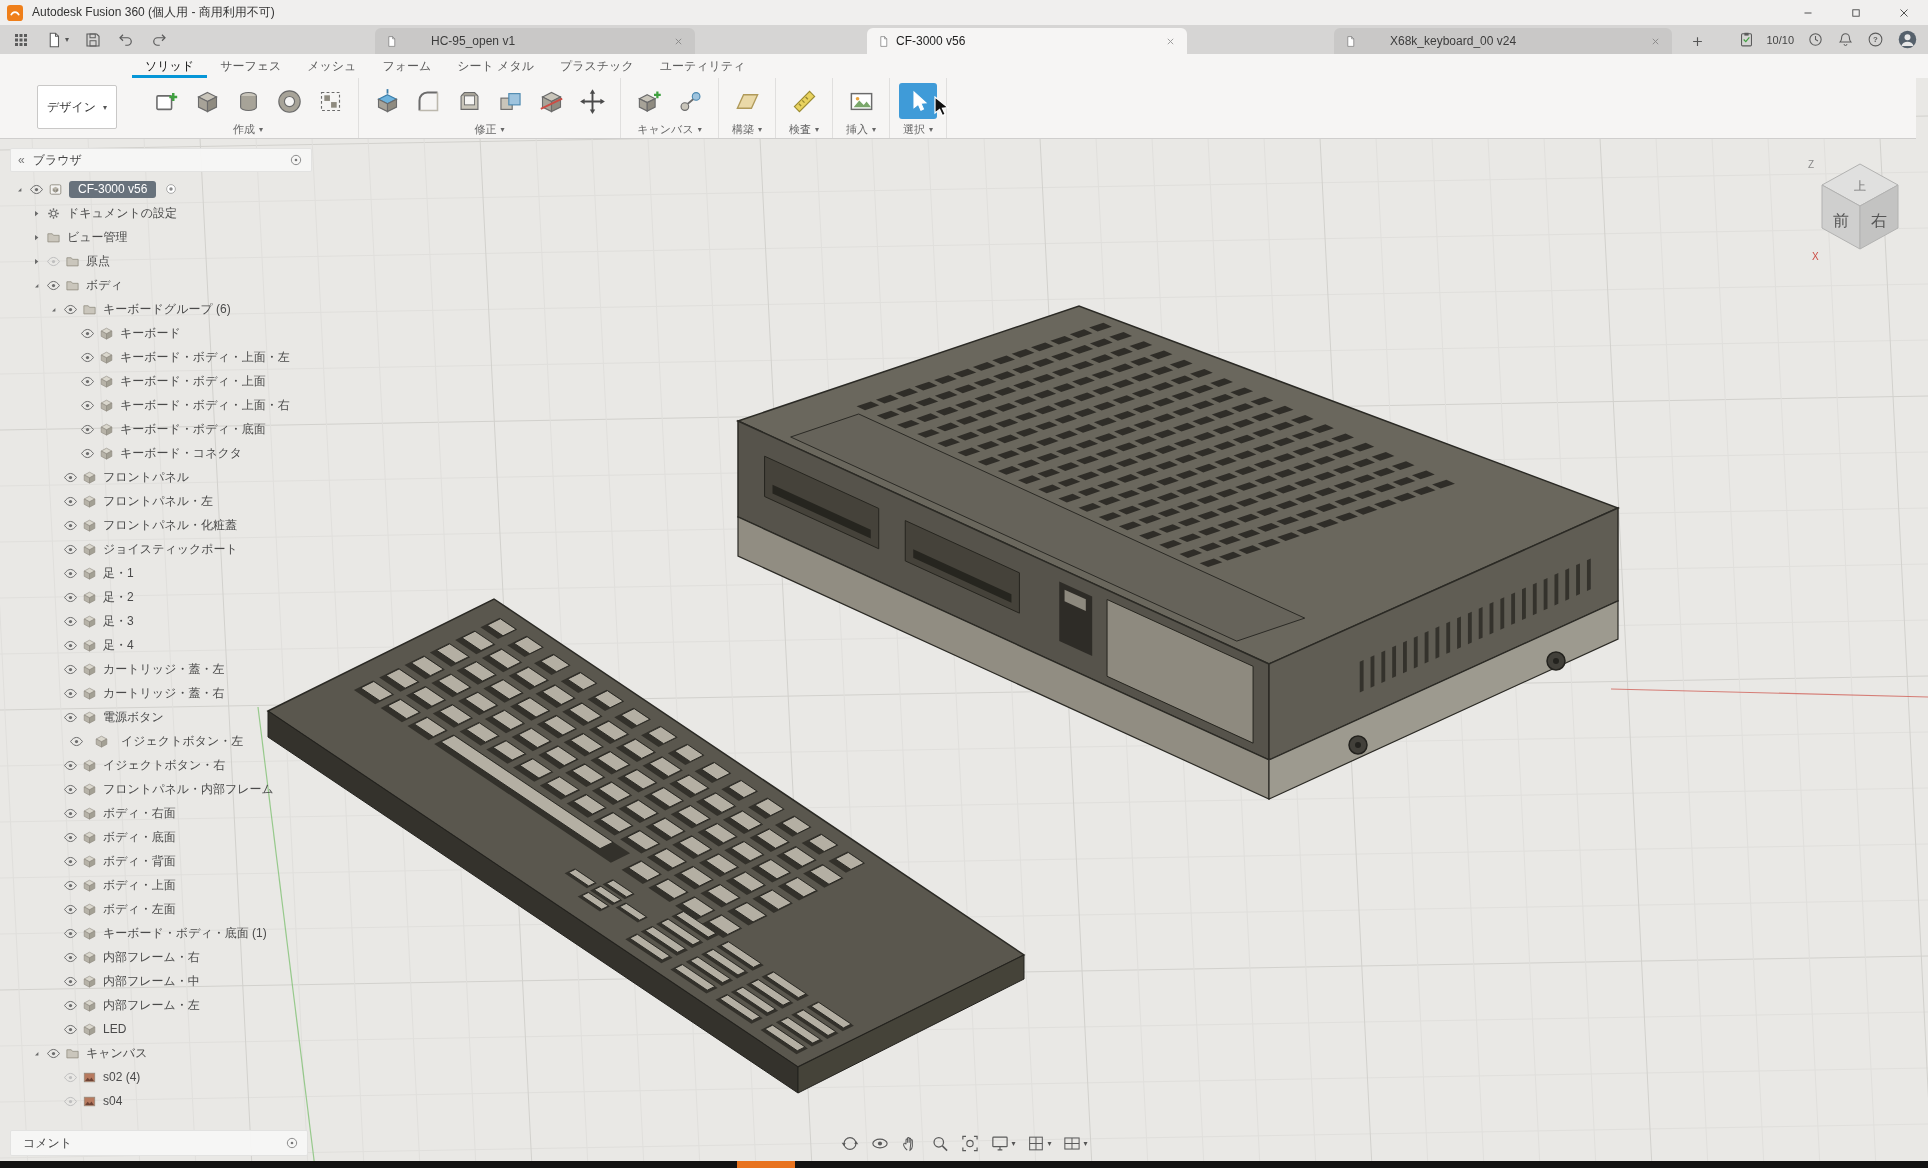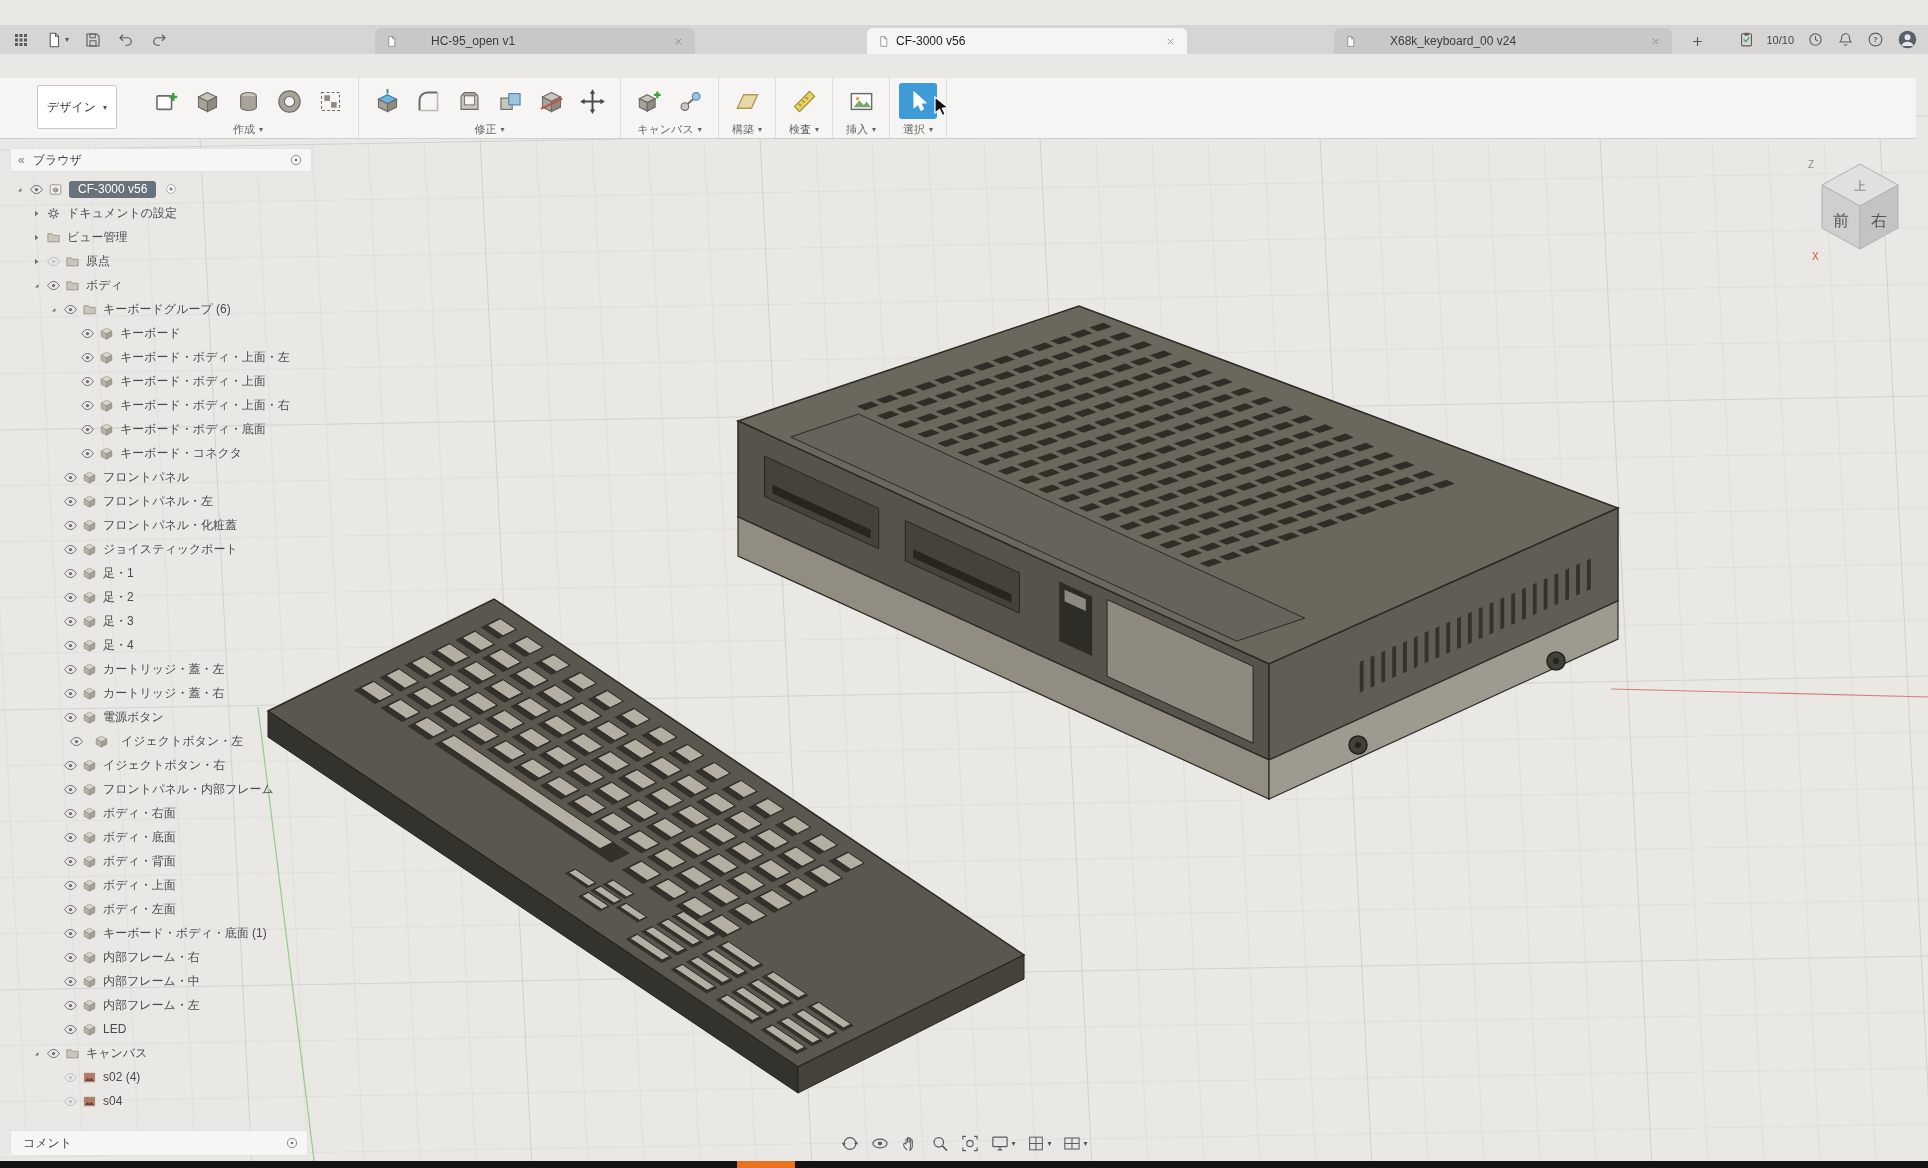--- a/index.html
+++ b/index.html
@@ -646,20 +646,44 @@
           <rect x="0.548" y="0.195" width="0.042" height="0.044" fill="#33312b"></rect>
           <rect x="0.55" y="0.2082" width="0.0378" height="0.02992" fill="#b4afa3" stroke="#2b2a25" stroke-width="1" vector-effect="non-scaling-stroke"></rect>
           <rect x="0.596" y="0.14" width="0.042" height="0.044" fill="#33312b"></rect>
           <rect x="0.598" y="0.1532" width="0.0378" height="0.02992" fill="#b4afa3" stroke="#2b2a25" stroke-width="1" vector-effect="non-scaling-stroke"></rect>
           <rect x="0.548" y="0.14" width="0.042" height="0.044" fill="#33312b"></rect>
           <rect x="0.55" y="0.1532" width="0.0378" height="0.02992" fill="#b4afa3" stroke="#2b2a25" stroke-width="1" vector-effect="non-scaling-stroke"></rect>
         </g>
     </g>
   </svg>
 
+  <div class="titlebar">
+    <svg class="ic logo" viewBox="0 0 24 24">
+      <rect width="24" height="24" rx="5" fill="#ef7f1a"></rect>
+        <path d="M6 15.5c2.2-6.5 9.8-6.5 12 0" stroke="#fff" stroke-width="2.4" fill="none"></path>
+    </svg>
+    <span class="title-text">Autodesk Fusion 360 (個人用 - 商用利用不可)</span>
+    <div class="win-controls">
+      <div class="win-btn">
+          <svg class="ic" viewBox="0 0 24 24">
+            <path d="M6 12h12" stroke="#444" stroke-width="1.6" fill="none"></path>
+          </svg>
+        </div>
+      <div class="win-btn">
+          <svg class="ic" viewBox="0 0 24 24">
+            <rect x="6.5" y="6.5" width="11" height="11" fill="none" stroke="#444" stroke-width="1.5"></rect>
+          </svg>
+        </div>
+      <div class="win-btn">
+          <svg class="ic" viewBox="0 0 24 24">
+            <path d="M6 6l12 12M18 6L6 18" stroke="#444" stroke-width="1.6" fill="none"></path>
+          </svg>
+        </div>
+    </div>
+  </div>
 
   <div class="tabbar">
     <div class="file-icons">
       <span class="tb-btn">
           <svg class="ic" viewBox="0 0 24 24">
             <g fill="#5b5b5b">
               <rect x="4" y="4" width="4" height="4"></rect>
               <rect x="10" y="4" width="4" height="4"></rect>
               <rect x="16" y="4" width="4" height="4"></rect>
               <rect x="4" y="10" width="4" height="4"></rect>
@@ -771,20 +795,29 @@
       <span class="avatar">
           <svg class="ic" viewBox="0 0 24 24">
             <circle cx="12" cy="12" r="10" fill="#56616c"></circle>
             <circle cx="12" cy="9.5" r="3.4" fill="#e8e8e8"></circle>
             <path d="M5 19.5a7.5 7.5 0 0 1 14 0z" fill="#e8e8e8"></path>
           </svg>
         </span>
     </div>
   </div>
 
+  <div class="ribbontabs" id="ribbon-tabs">
+      <span class="rtab active">ソリッド</span>
+      <span class="rtab">サーフェス</span>
+      <span class="rtab">メッシュ</span>
+      <span class="rtab">フォーム</span>
+      <span class="rtab">シート メタル</span>
+      <span class="rtab">プラスチック</span>
+      <span class="rtab">ユーティリティ</span>
+    </div>
 
   <div class="toolsrow">
     <div class="design-btn">
       <span>デザイン</span>
       <span class="design-caret">▾</span>
     </div>
     <div class="tgroups" id="tool-groups">
         <div class="tgroup">
           <div class="ticons">
             <span class="tool-btn">

